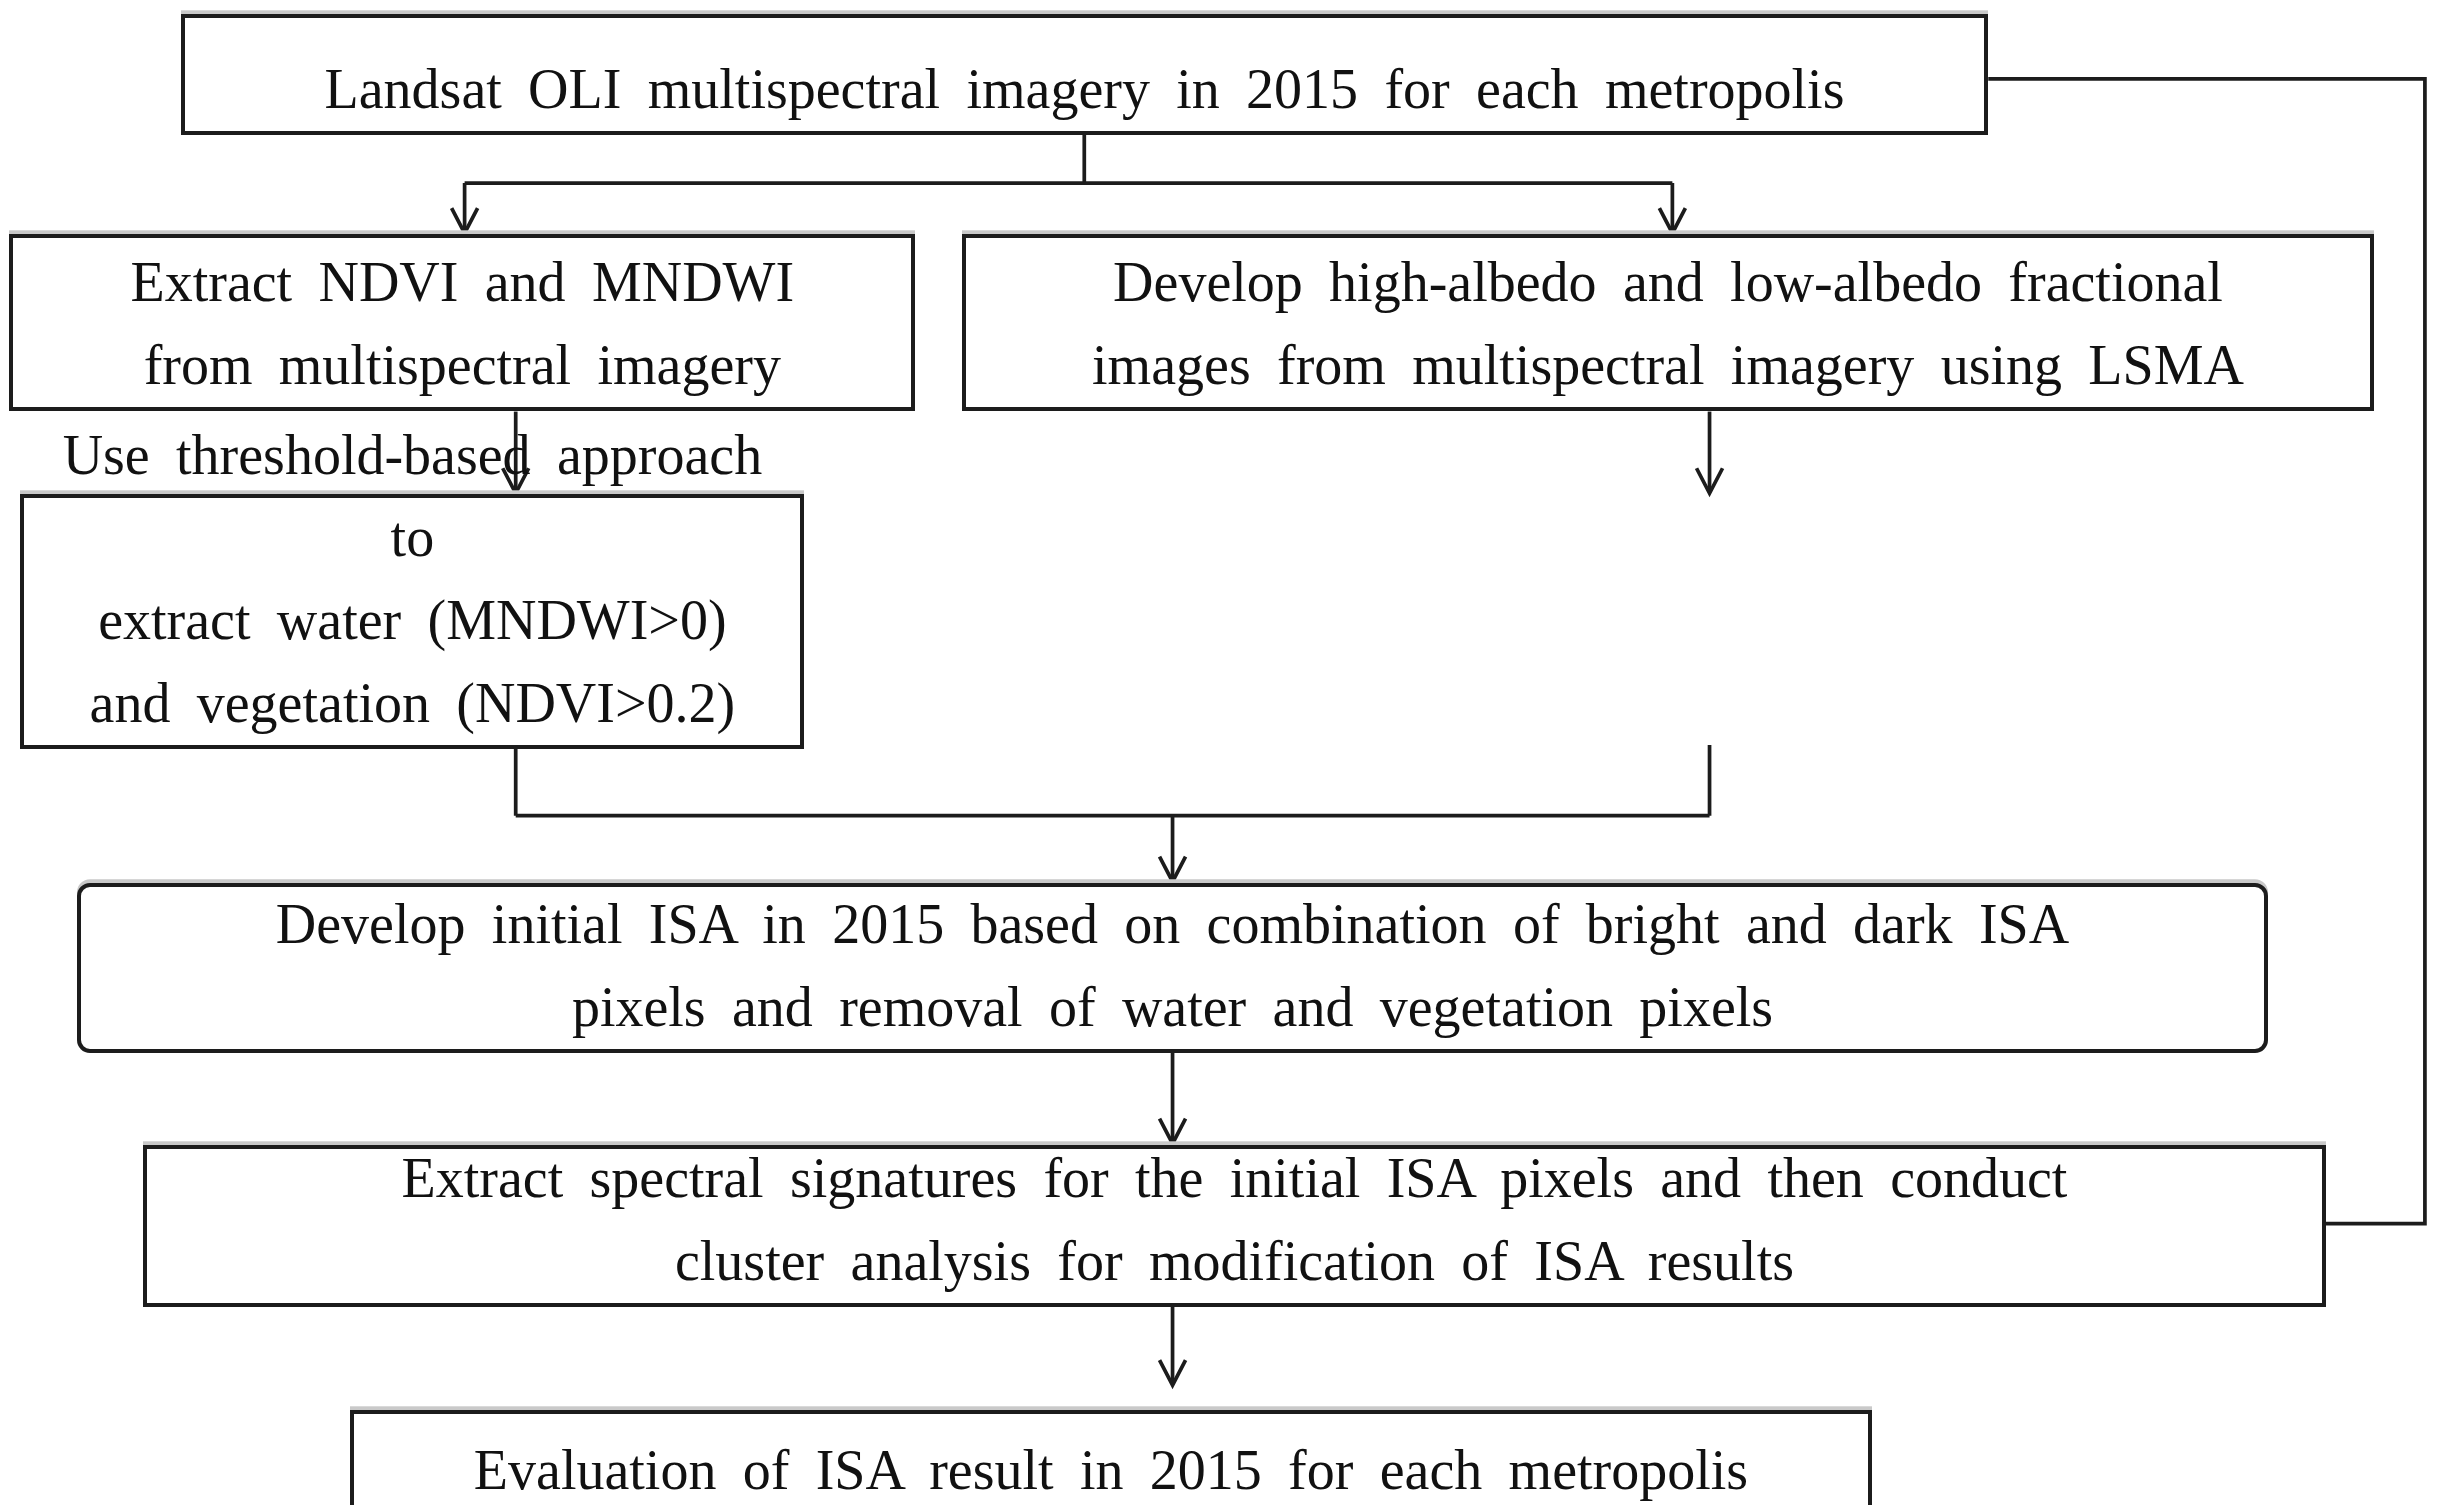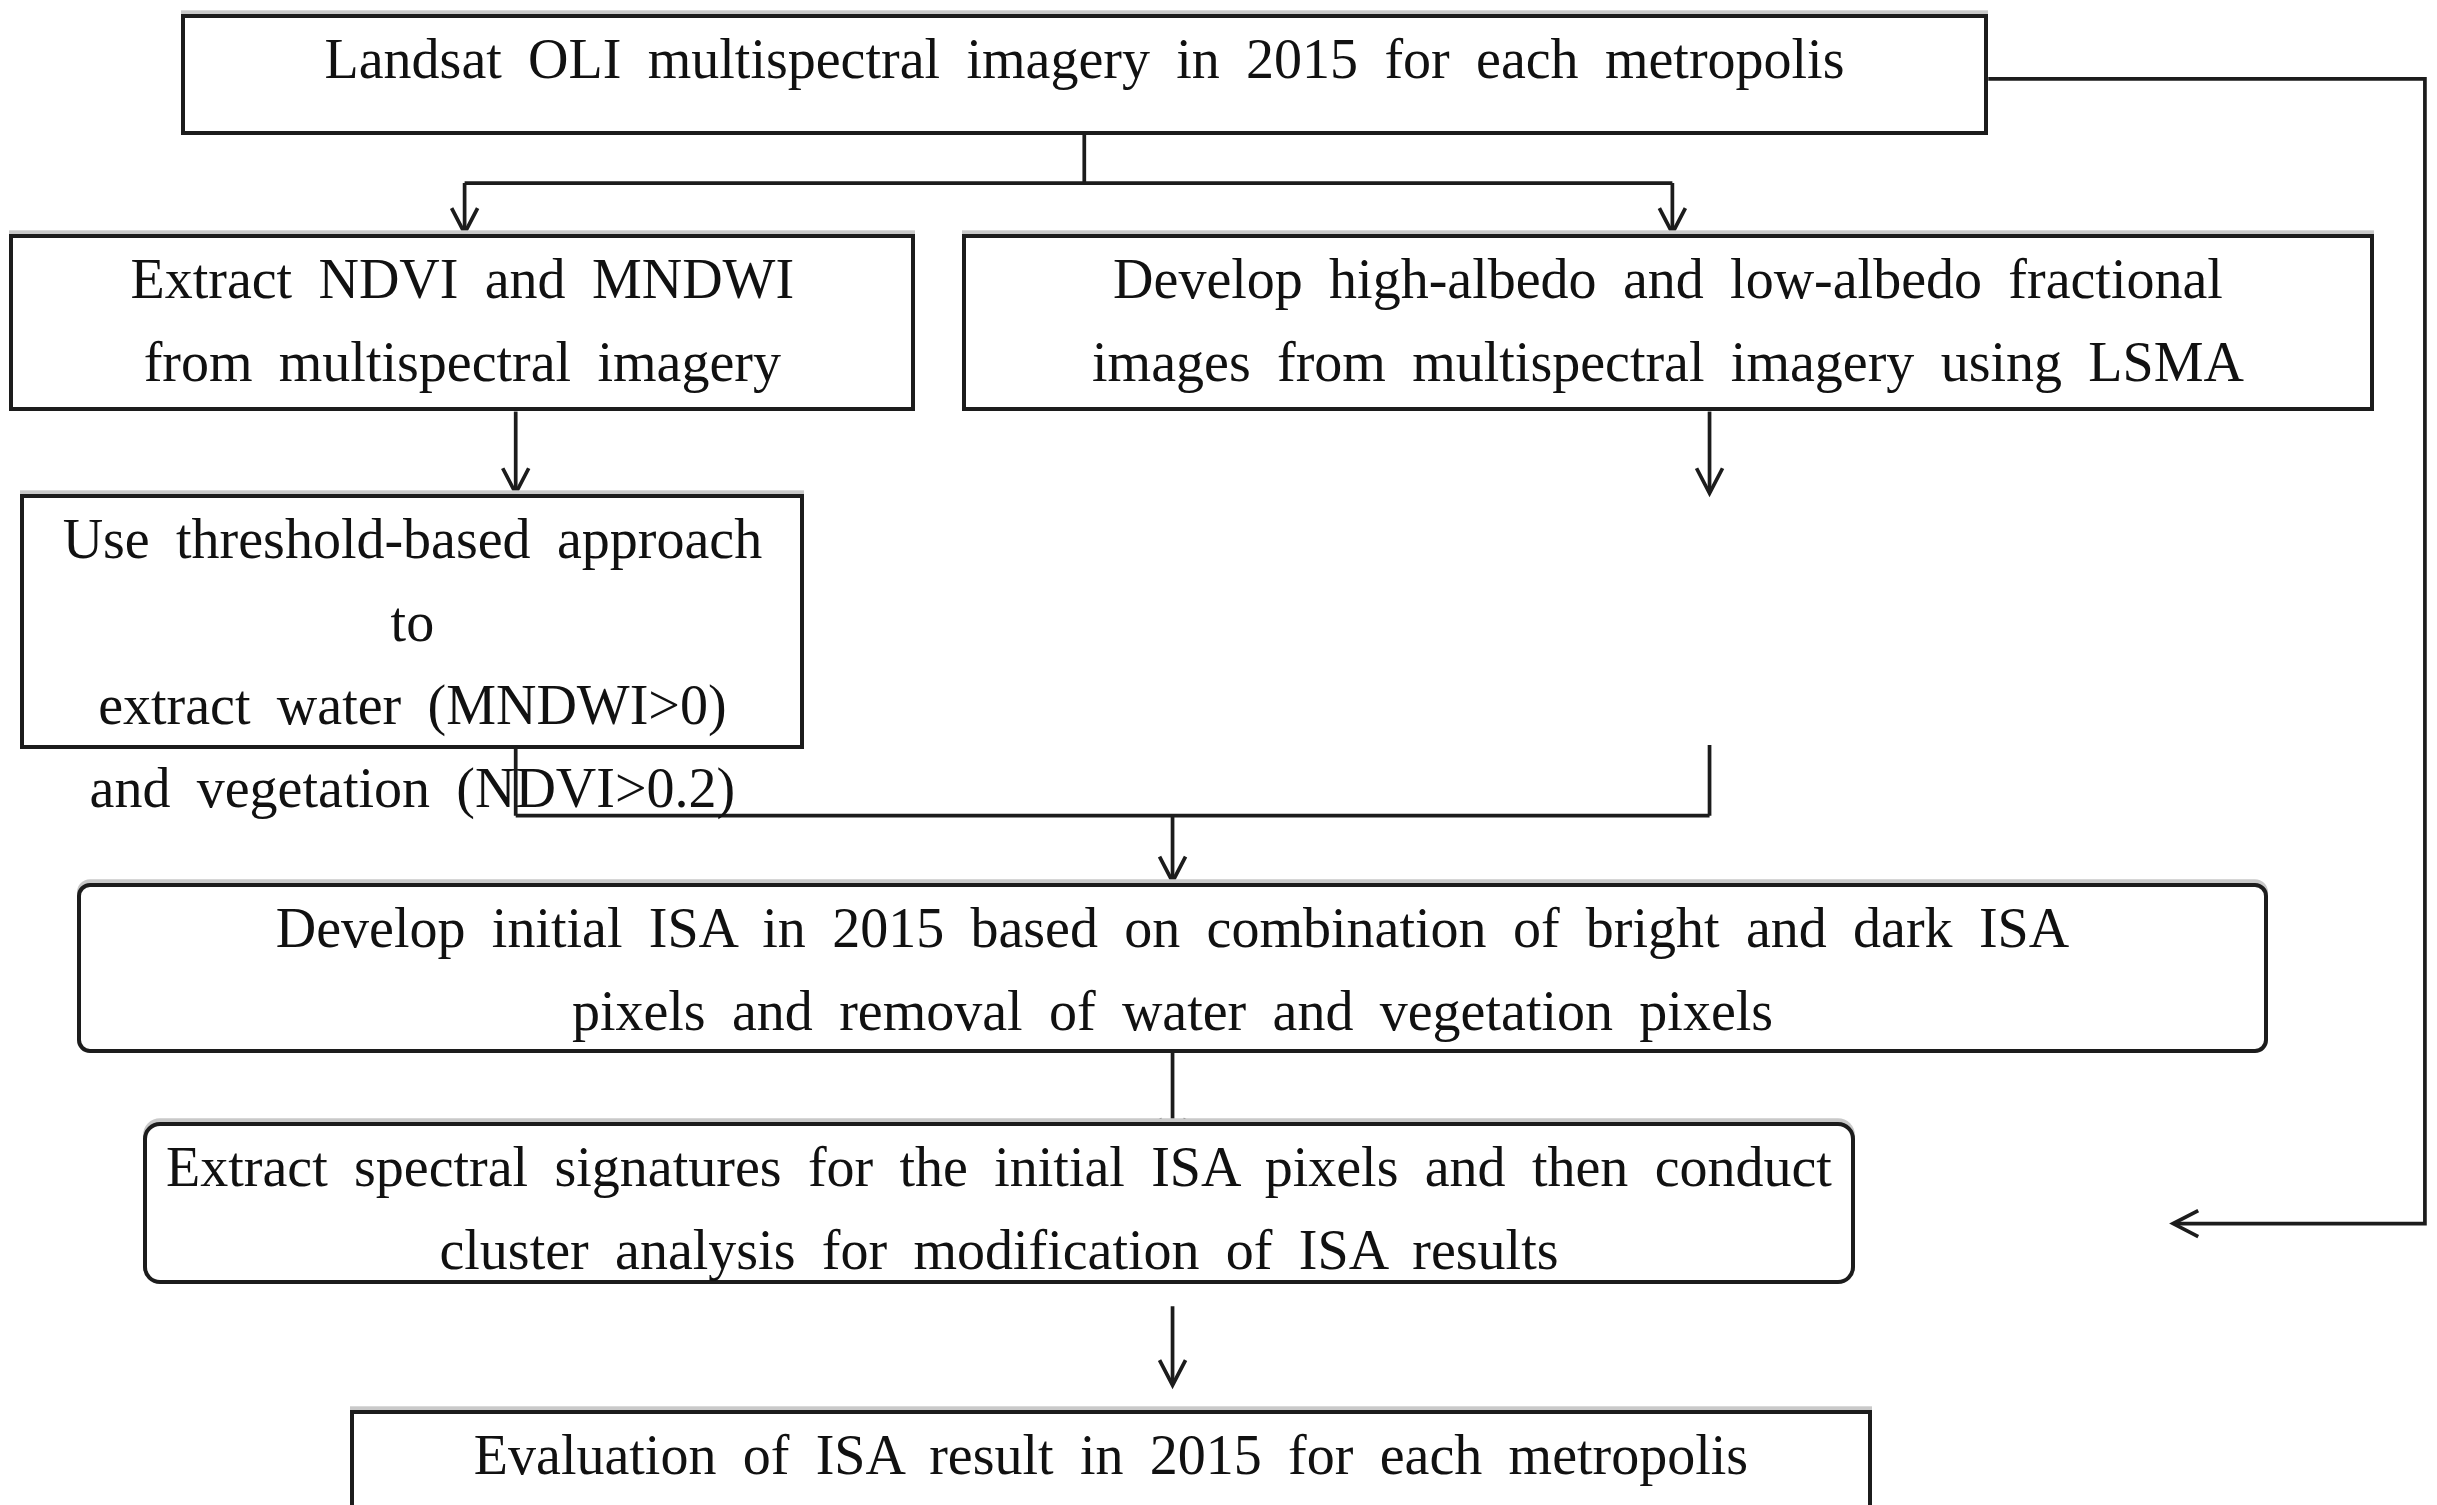--- a/index.html
+++ b/index.html
@@ -22,41 +22,41 @@
     width: 2438px;
     height: 1506px;
     pointer-events: none;
   }
   .node {
     position: absolute;
     box-sizing: border-box;
     border: 4.6px solid #1c1c1c;
     background: #ffffff;
     display: flex;
-    align-items: flex-start;
+    align-items: flex-end;
     justify-content: center;
     text-align: center;
     color: #111111;
     box-shadow: 0 -3.7px 0 0 #c9c9c9;
   }
   .node .txt {
     white-space: pre-line;
     font-size: 56px;
     line-height: 1.48;
     word-spacing: 0.22em;
     padding: 0 9.3px;
   }
   
   .n-landsat   { left: 181px;  top: 14px;   width: 1807px; height: 121px; }
   .n-ndvi      { left: 9.3px;   top: 234px;  width: 906px;  height: 177px; }
   .n-albedo    { left: 962px; top: 234px;  width: 1412px; height: 177px; }
   .n-thr-wv    { left: 20.4px;   top: 494px;  width: 784px; height: 255px; }
   .n-thr-isa   { left: 1124px; top: 494px;  width: 1172px; height: 253px; }
   .n-initial   { left: 77px;   top: 883px;  width: 2191px; height: 170px; border-radius: 13px; }
-  .n-cluster   { left: 143px;  top: 1122px; width: 1712px; height: 162px; border-radius: 17px; }
+  .n-cluster   { left: 143px;  top: 1145px; width: 2183px; height: 162px; }
   .n-eval      { left: 350px;  top: 1386px; width: 1522px; height: 106px; margin-top: 24px; }
 </style>
 </head>
 <body>
 
 <div class="canvas">
 
   <svg class="connectors" viewBox="0 0 2624 1621" xmlns="http://www.w3.org/2000/svg">
     <defs>
       <marker id="ah" markerUnits="userSpaceOnUse" markerWidth="70" markerHeight="70" viewBox="-35 -35 70 70" refX="-1" refY="0" orient="auto">

